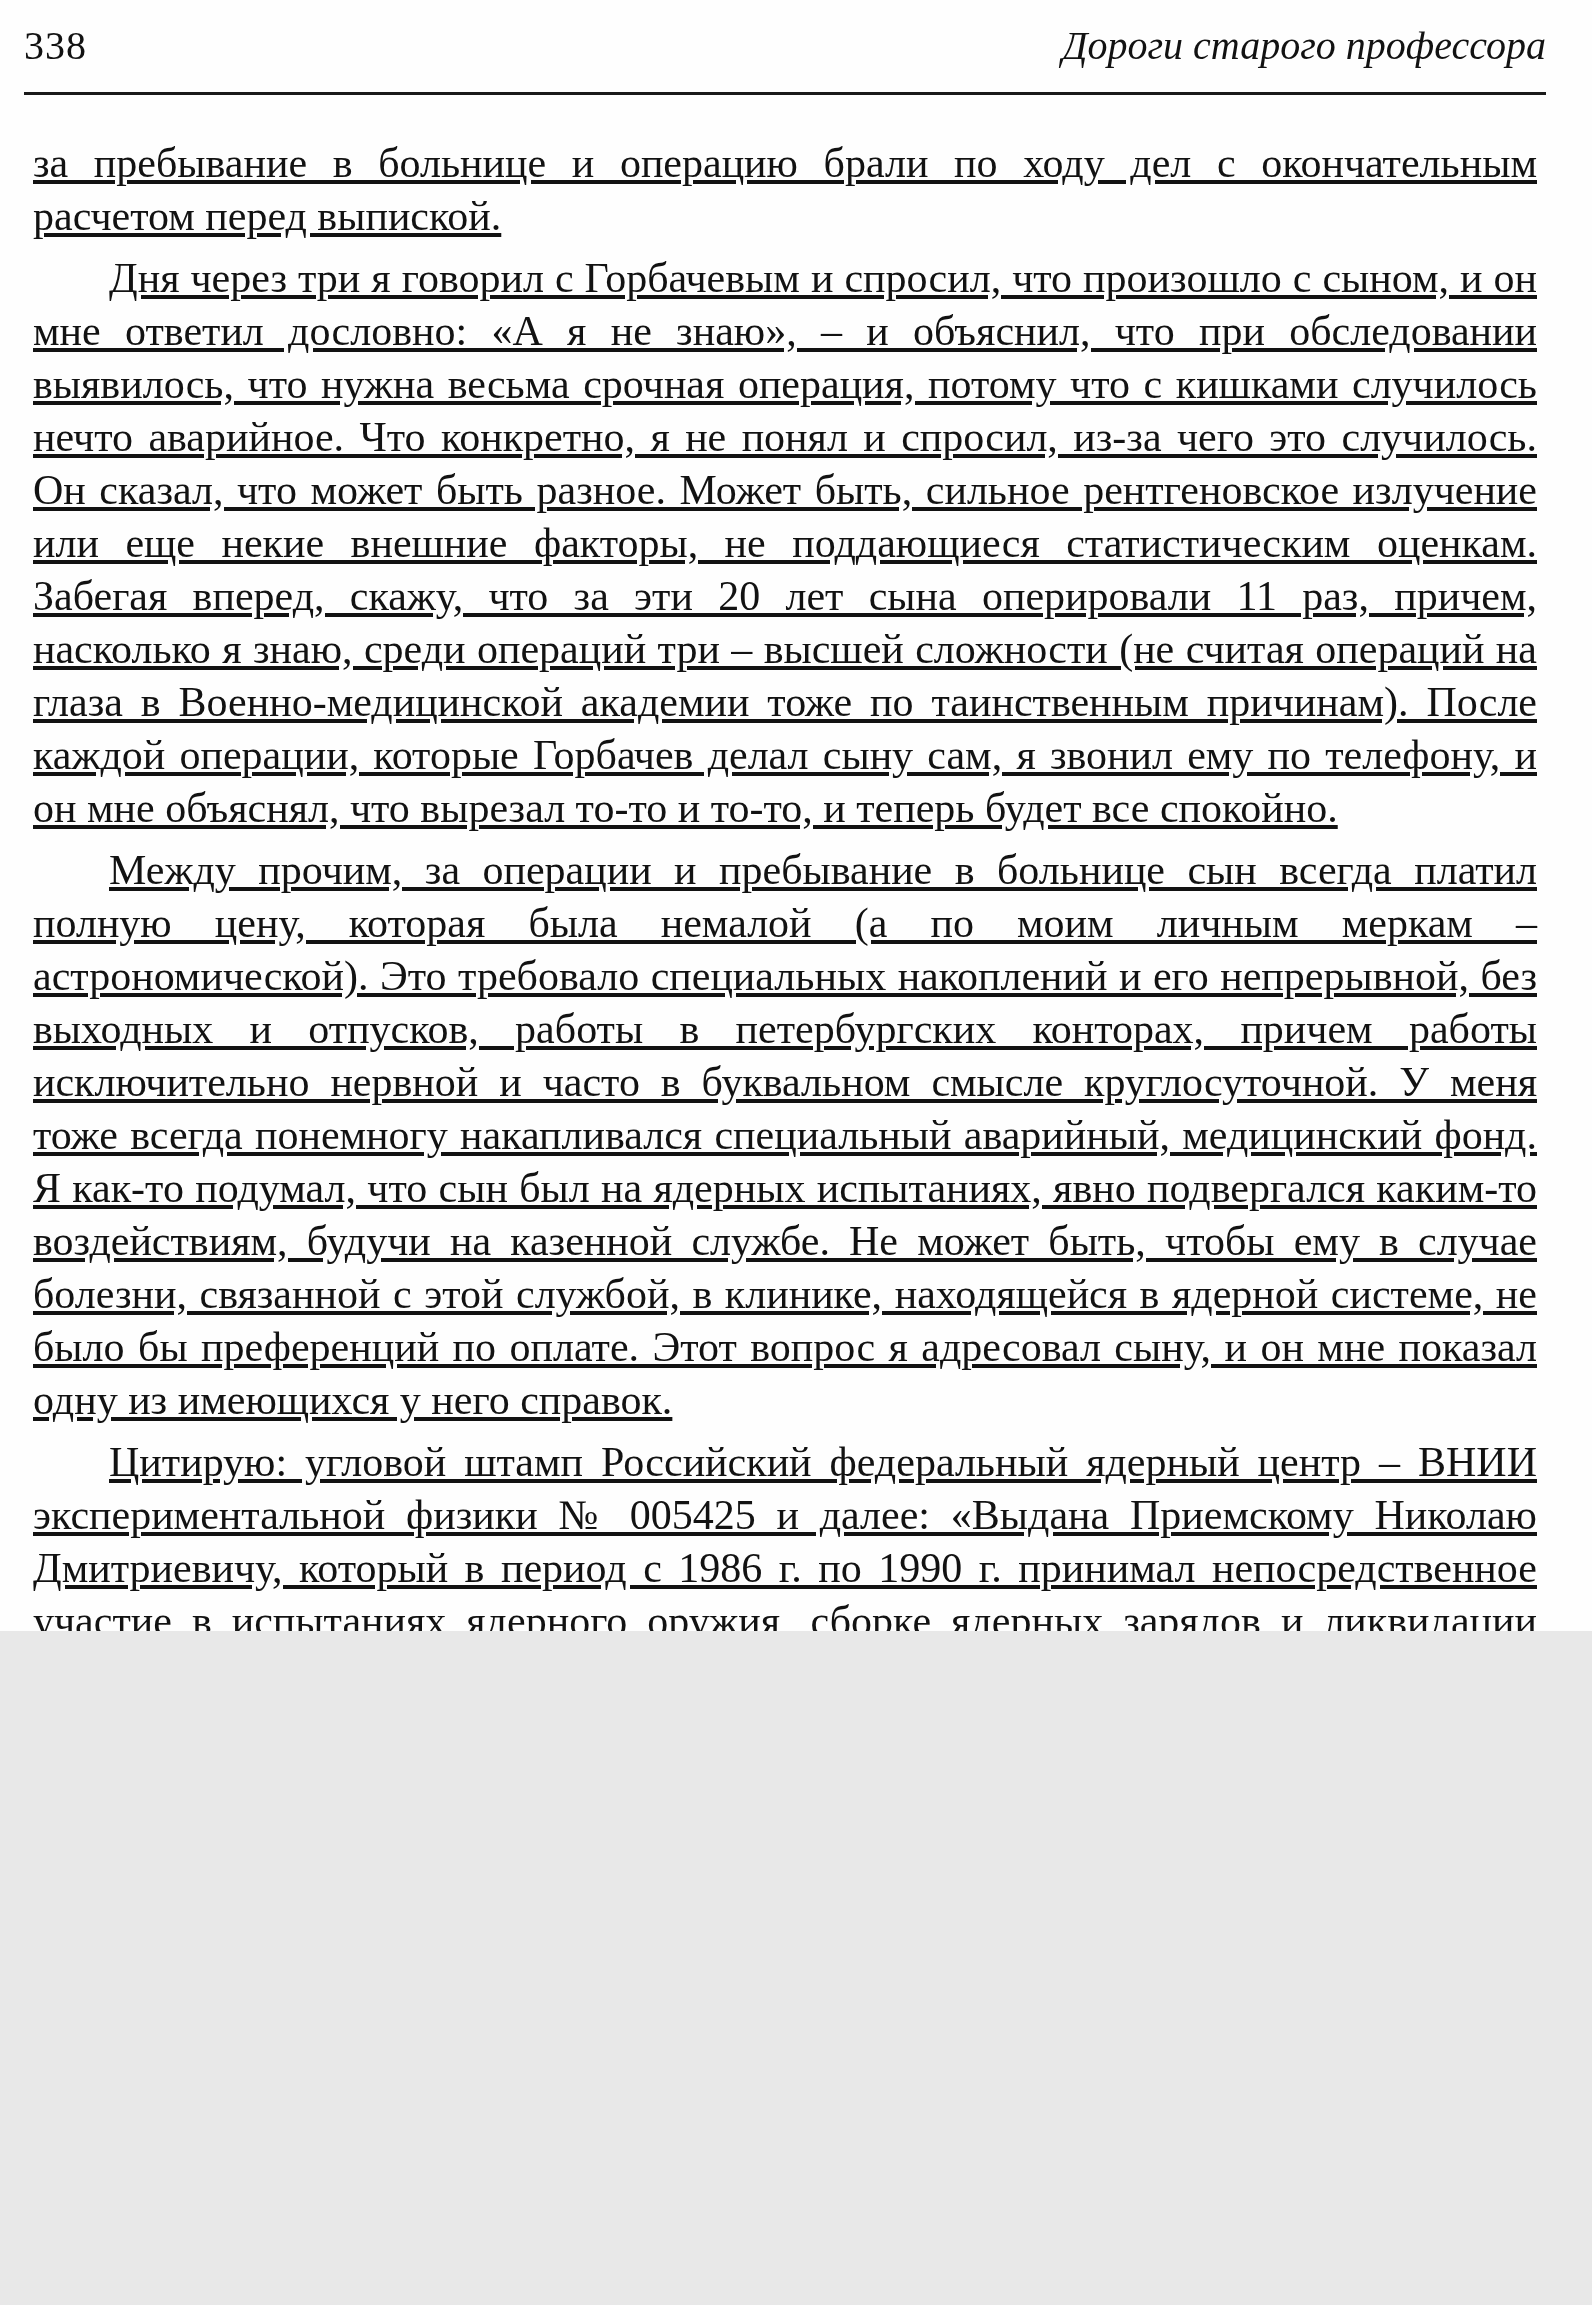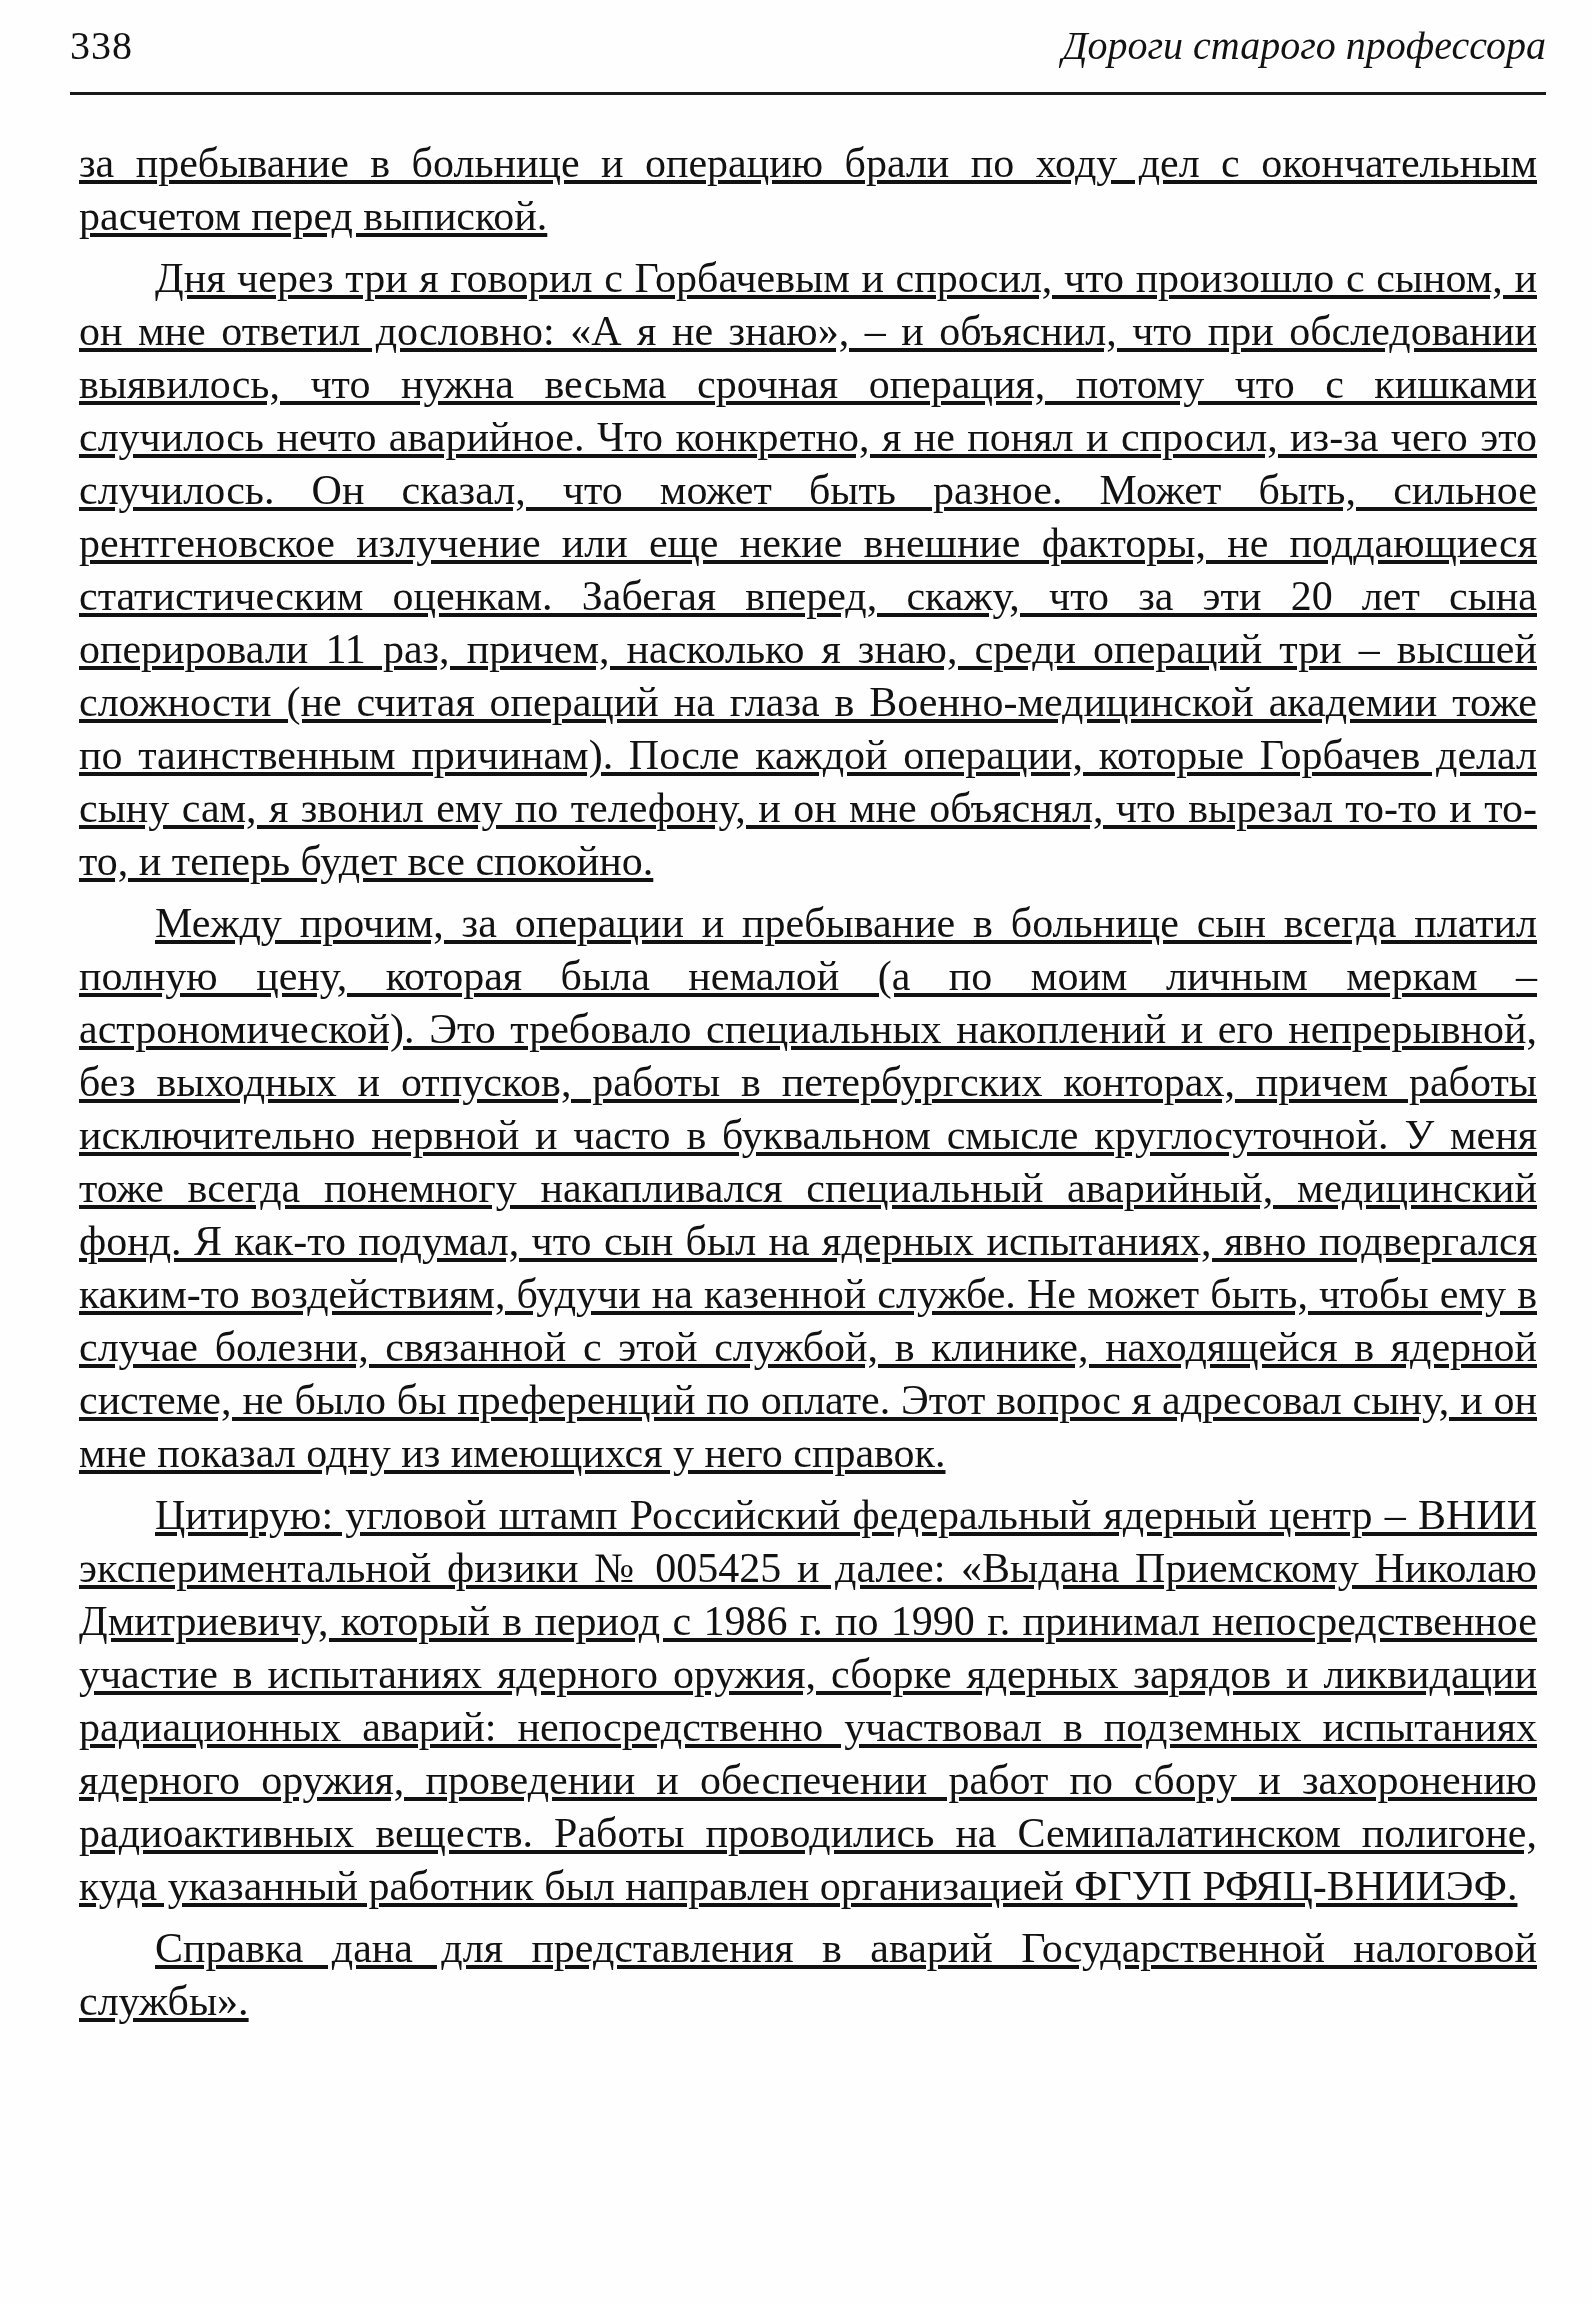--- a/index.html
+++ b/index.html
@@ -3,27 +3,27 @@
 <meta charset="utf-8">
 <style>
   html, body {
     margin: 0;
     padding: 0;
     background: #e8e8e8;
   }
   .page {
     position: relative;
     width: 1592px;
-    height: 2305px;
+    height: 1631px;
     margin: 0 auto;
     background: #fefefe;
     color: #121212;
     font-family: "Liberation Serif", "DejaVu Serif", serif;
     box-sizing: border-box;
-    padding: 22px 46px 0 70px;
+    padding: 22px 46px 0 24px;
     overflow: hidden;
   }
   .page-header {
     position: relative;
     height: 58px;
   }
   .page-number {
     position: absolute;
     left: 0;
     top: 0;

